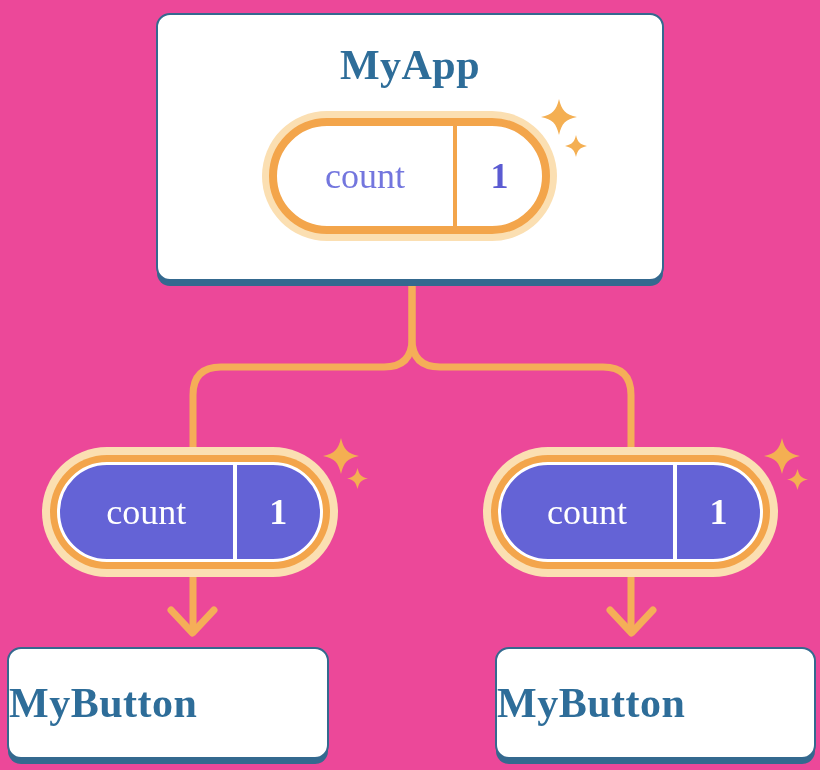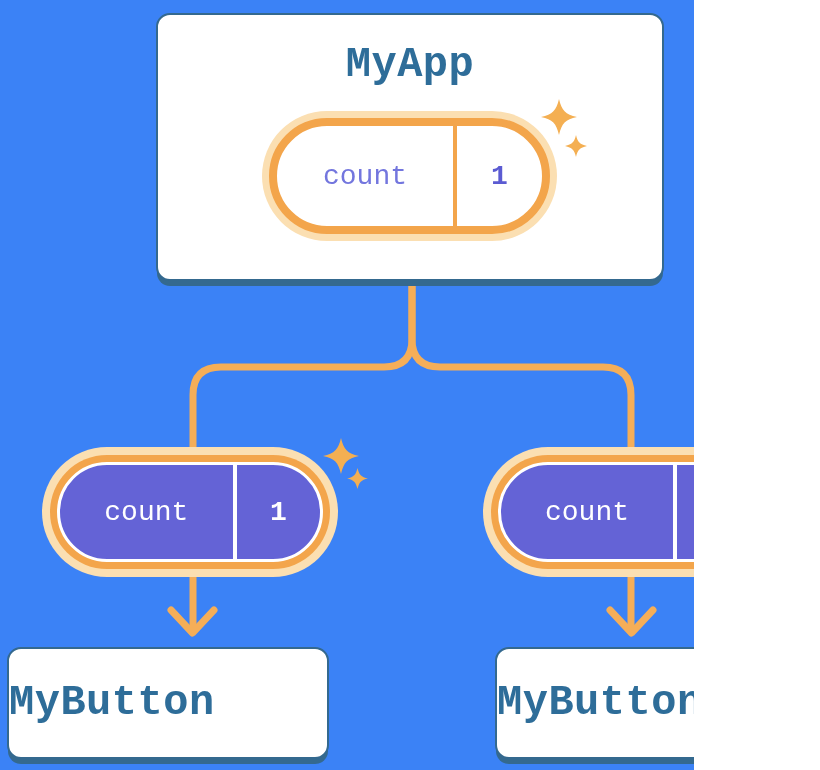--- a/index.html
+++ b/index.html
@@ -1,21 +1,21 @@
 <!DOCTYPE html>
 <html><head>
 <meta charset="utf-8">
 <style>
   html, body { margin: 0; padding: 0; background: #ffffff; }
   .canvas {
     position: relative;
-    width: 694px;
+    width: 820px;
     height: 770px;
-    background: #3b82f6;
-    font-family: Liberation Mono, monospace;
+    background: #ec4899;
+    font-family: Liberation Serif, serif;
     overflow: hidden;
   }
   .abs { position: absolute; }
 
   
   .connector-layer {
     position: absolute;
     left: 0; top: 0;
     width: 820px; height: 770px;
     z-index: 1;
@@ -76,21 +76,21 @@
     border: 3px solid #ffffff;
     box-sizing: border-box;
     display: flex;
     overflow: hidden;
   }
 
   .pill-cell {
     display: flex;
     align-items: center;
     justify-content: center;
-    font-size: 28px;
+    font-size: 36px;
     white-space: nowrap;
   }
   .pill-cell.label { flex: 174 0 0; }
   .pill-cell.value { flex: 84 0 0; font-weight: 700; }
 
   .pill-divider { flex: 0 0 4px; }
   .white-variant .pill-divider { background: #F3A54B; }
   .purple-variant .pill-divider { background: #ffffff; }
 
   .white-variant .pill-cell.label { color: #7376DE; }

